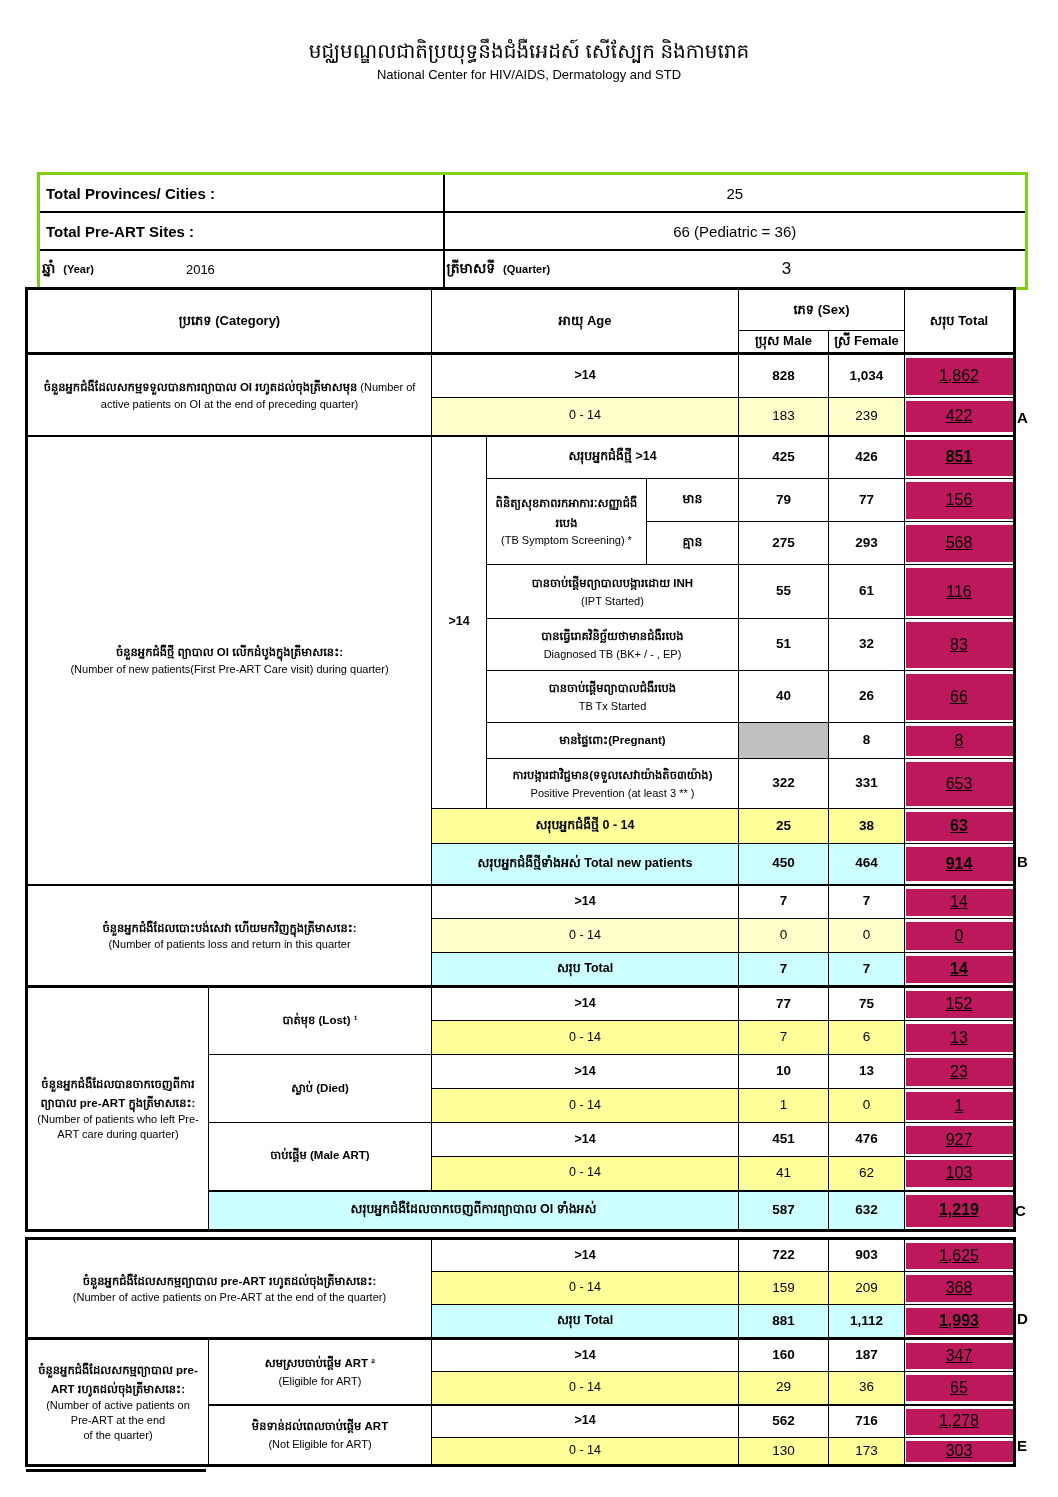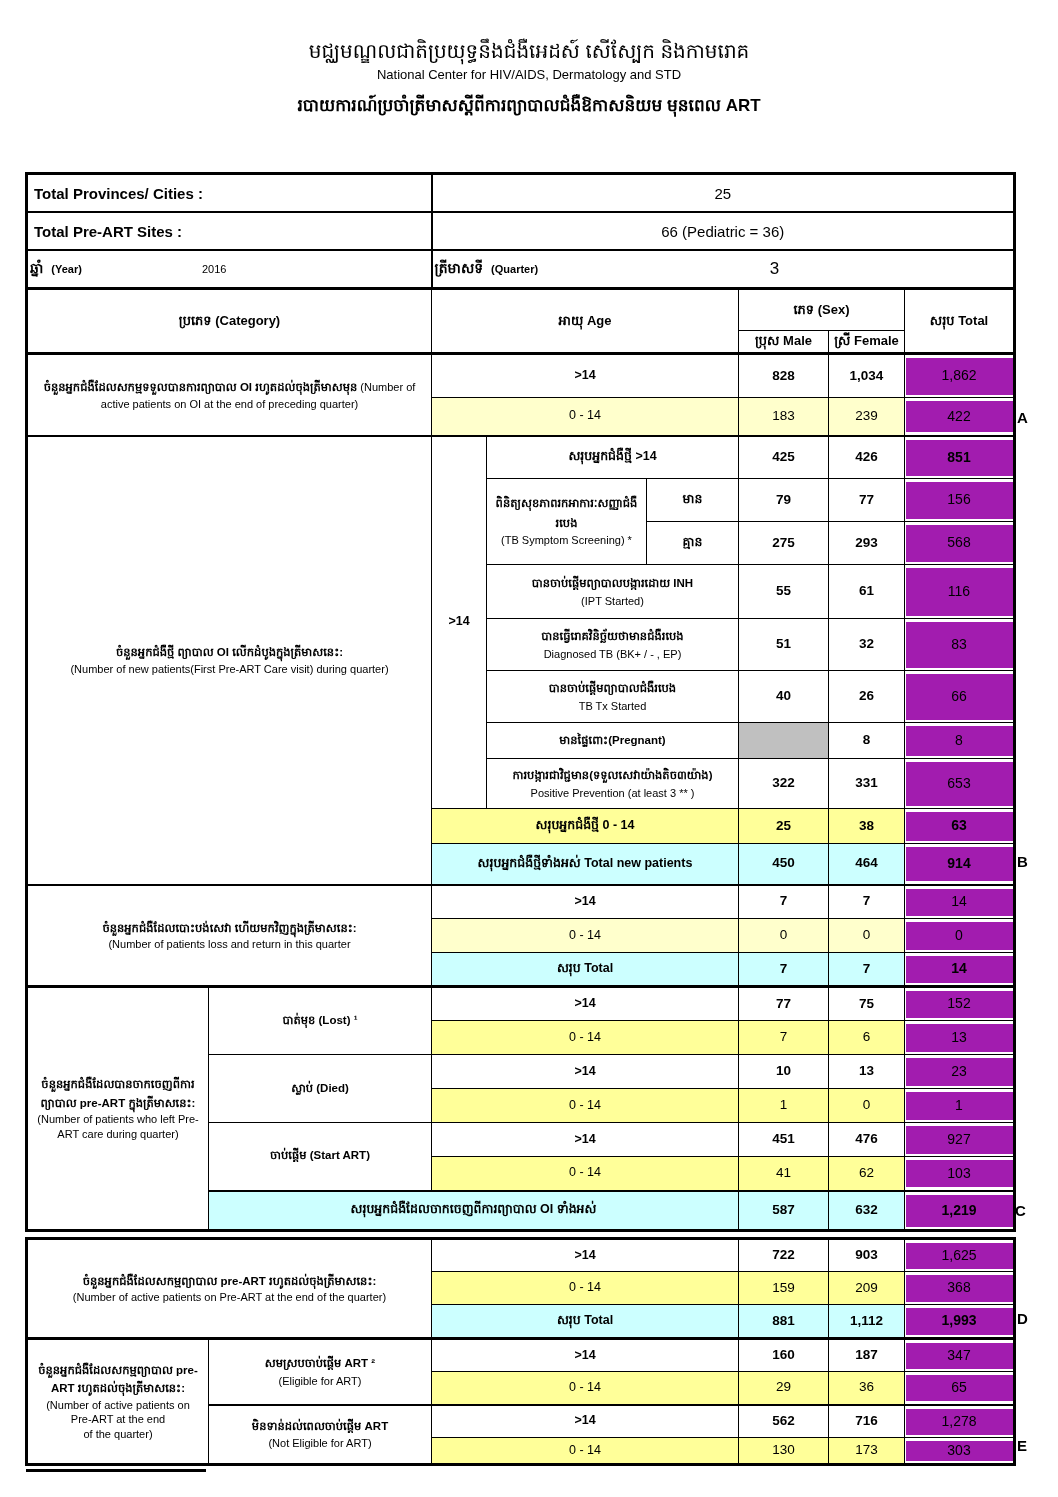--- a/index.html
+++ b/index.html
@@ -15,30 +15,30 @@
 
   
   table{border-collapse:collapse;table-layout:fixed;}
   td{border:1px solid #000;text-align:center;vertical-align:middle;padding:0 2px;overflow:hidden;font-size:13px;}
   .b{font-weight:bold;}
   .cyan{background:#CCFFFF;}
   .py{background:#FFFFCC;}   
   .yy{background:#FFFF99;}   
   .gray{background:#C0C0C0;}
   
-  .tot{background-color:#a21caf;background-clip:content-box;padding:3px 1px;font-size:14px;}
-
-  .info-table{position:absolute;left:25px;top:172px;border:3px solid #000000;}
+  .tot{background-color:#be185d;background-clip:content-box;padding:3px 1px;font-size:16px;text-decoration:underline;}
+
+  .info-table{position:absolute;left:37px;top:172px;border:3px solid #84cc16;}
   .info-table td{height:36px;font-size:15px;border-width:2px;}
   .info-table .lbl{text-align:left;font-weight:bold;padding-left:6px;}
   .info-table .val{font-weight:normal;}
   .inline-pair{display:flex;align-items:center;}
   .inline-pair .km{font-weight:bold;font-size:14px;}
   .inline-pair .small{font-size:11px;font-weight:bold;margin-left:8px;text-align:center;}
-  .inline-pair .big{font-size:11px;margin-left:120px;}
+  .inline-pair .big{font-size:13px;margin-left:92px;}
   .inline-pair .big2{font-size:17px;margin:0 auto;}
 
   .main-table{position:absolute;left:25px;border:3px solid #000;}
   .main-table td{line-height:1.25;}
   .hdr{font-weight:bold;font-size:13px;}
   .cat{font-size:11px;padding:2px 4px;}
   .cat .km{font-weight:bold;font-size:11.5px;line-height:1.6;}
   .cat .en{font-weight:normal;font-size:11px;line-height:1.35;}
   .rowlab .km{font-weight:bold;font-size:11.5px;line-height:1.7;}
   .rowlab .en{font-weight:normal;font-size:11px;line-height:1.4;}
@@ -52,21 +52,20 @@
   .foot-line{position:absolute;left:26px;top:1469px;width:180px;height:3px;background:#000;}
 </style>
 </head>
 <body>
 
 <div class="page">
 
   <div class="rpt-header">
     <div class="km1">មជ្ឈមណ្ឌលជាតិប្រយុទ្ធនឹងជំងឺអេដស៍ សើស្បែក និងកាមរោគ</div>
     <div class="en1">National Center for HIV/AIDS, Dermatology and STD</div>
-    <div class="km2">របាយការណ៍ប្រចាំត្រីមាសស្តីពីការព្យាបាលជំងឺឱកាសនិយម មុនពេល ART</div>
   </div>
 
   <table class="info-table">
     <colgroup>
         <col style="width:405px">
         <col style="width:583px">
       </colgroup>
     <tbody>
         <tr>
       <td class="lbl">Total Provinces/ Cities :</td>
@@ -278,21 +277,21 @@
       <td class="tot">23</td>
     </tr>
     <tr style="height:34px">
       <td colspan="3" class="agecell yy">0 - 14</td>
       <td class="num yy">1</td>
       <td class="num yy">0</td>
       <td class="tot">1</td>
     </tr>
     <tr style="height:34px">
       <td rowspan="2" class="rowlab">
-        <span class="km">ចាប់ផ្តើម (Start ART)</span>
+        <span class="km">ចាប់ផ្តើម (Male ART)</span>
       </td>
       <td colspan="3" class="agecell b">&gt;14</td>
       <td class="num b">451</td>
       <td class="num b">476</td>
       <td class="tot">927</td>
     </tr>
     <tr style="height:34px">
       <td colspan="3" class="agecell yy">0 - 14</td>
       <td class="num yy">41</td>
       <td class="num yy">62</td>

